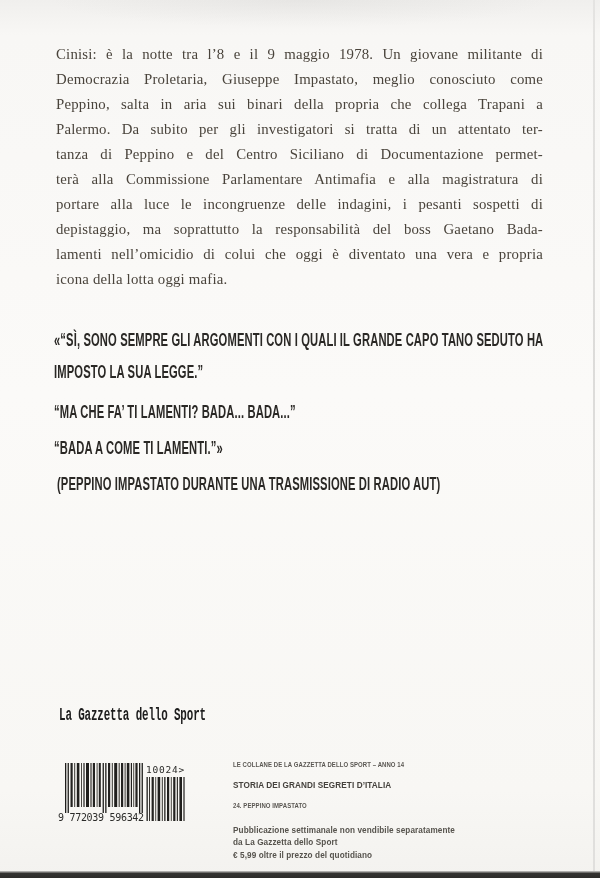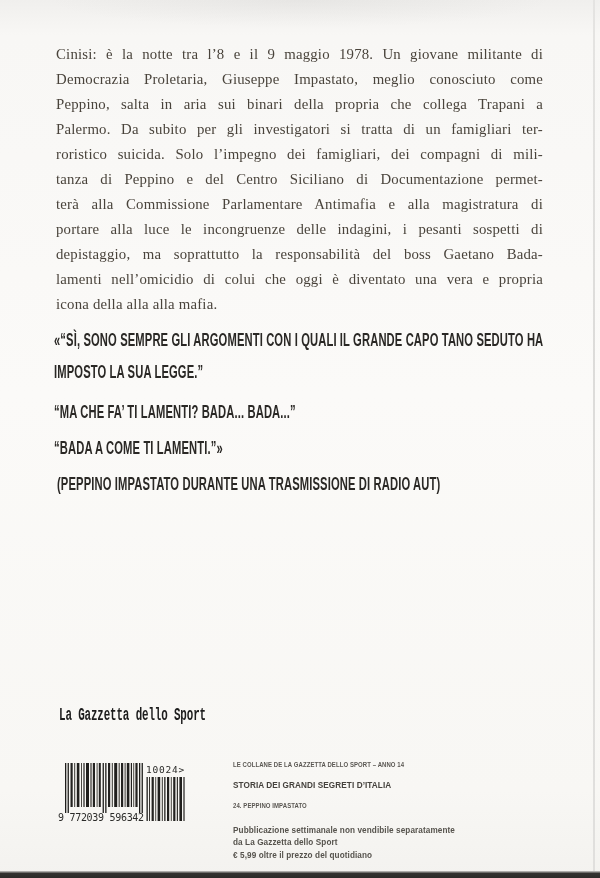--- a/index.html
+++ b/index.html
@@ -80,28 +80,27 @@
 </style>
 </head>
 <body>
 
 <div class="page">
 
   <div class="synopsis">
     <div class="syn-line">Cinisi: è la notte tra l’8 e il 9 maggio 1978. Un giovane militante di</div>
     <div class="syn-line">Democrazia Proletaria, Giuseppe Impastato, meglio conosciuto come</div>
     <div class="syn-line">Peppino, salta in aria sui binari della propria che collega Trapani a</div>
-    <div class="syn-line">Palermo. Da subito per gli investigatori si tratta di un famigliari ter-</div>
-    <div class="syn-line">roristico suicida. Solo l’impegno dei famigliari, dei compagni di mili-</div>
+    <div class="syn-line">Palermo. Da subito per gli investigatori si tratta di un attentato ter-</div>
     <div class="syn-line">tanza di Peppino e del Centro Siciliano di Documentazione permet-</div>
     <div class="syn-line">terà alla Commissione Parlamentare Antimafia e alla magistratura di</div>
     <div class="syn-line">portare alla luce le incongruenze delle indagini, i pesanti sospetti di</div>
     <div class="syn-line">depistaggio, ma soprattutto la responsabilità del boss Gaetano Bada-</div>
     <div class="syn-line">lamenti nell’omicidio di colui che oggi è diventato una vera e propria</div>
-    <div class="syn-line last">icona della alla alla mafia.</div>
+    <div class="syn-line last">icona della lotta oggi mafia.</div>
   </div>
 
   <div class="quote-line q1"><span>«“SÌ, SONO SEMPRE GLI ARGOMENTI CON I QUALI IL GRANDE CAPO TANO SEDUTO HA</span></div>
   <div class="quote-line q2"><span>IMPOSTO LA SUA LEGGE.”</span></div>
   <div class="quote-line q3"><span>“MA CHE FA’ TI LAMENTI? BADA... BADA...”</span></div>
   <div class="quote-line q4"><span>“BADA A COME TI LAMENTI.”»</span></div>
   <div class="quote-line q5"><span>(PEPPINO IMPASTATO DURANTE UNA TRASMISSIONE DI RADIO AUT)</span></div>
 
   <div class="logo"><span>La Gazzetta dello Sport</span></div>
 

